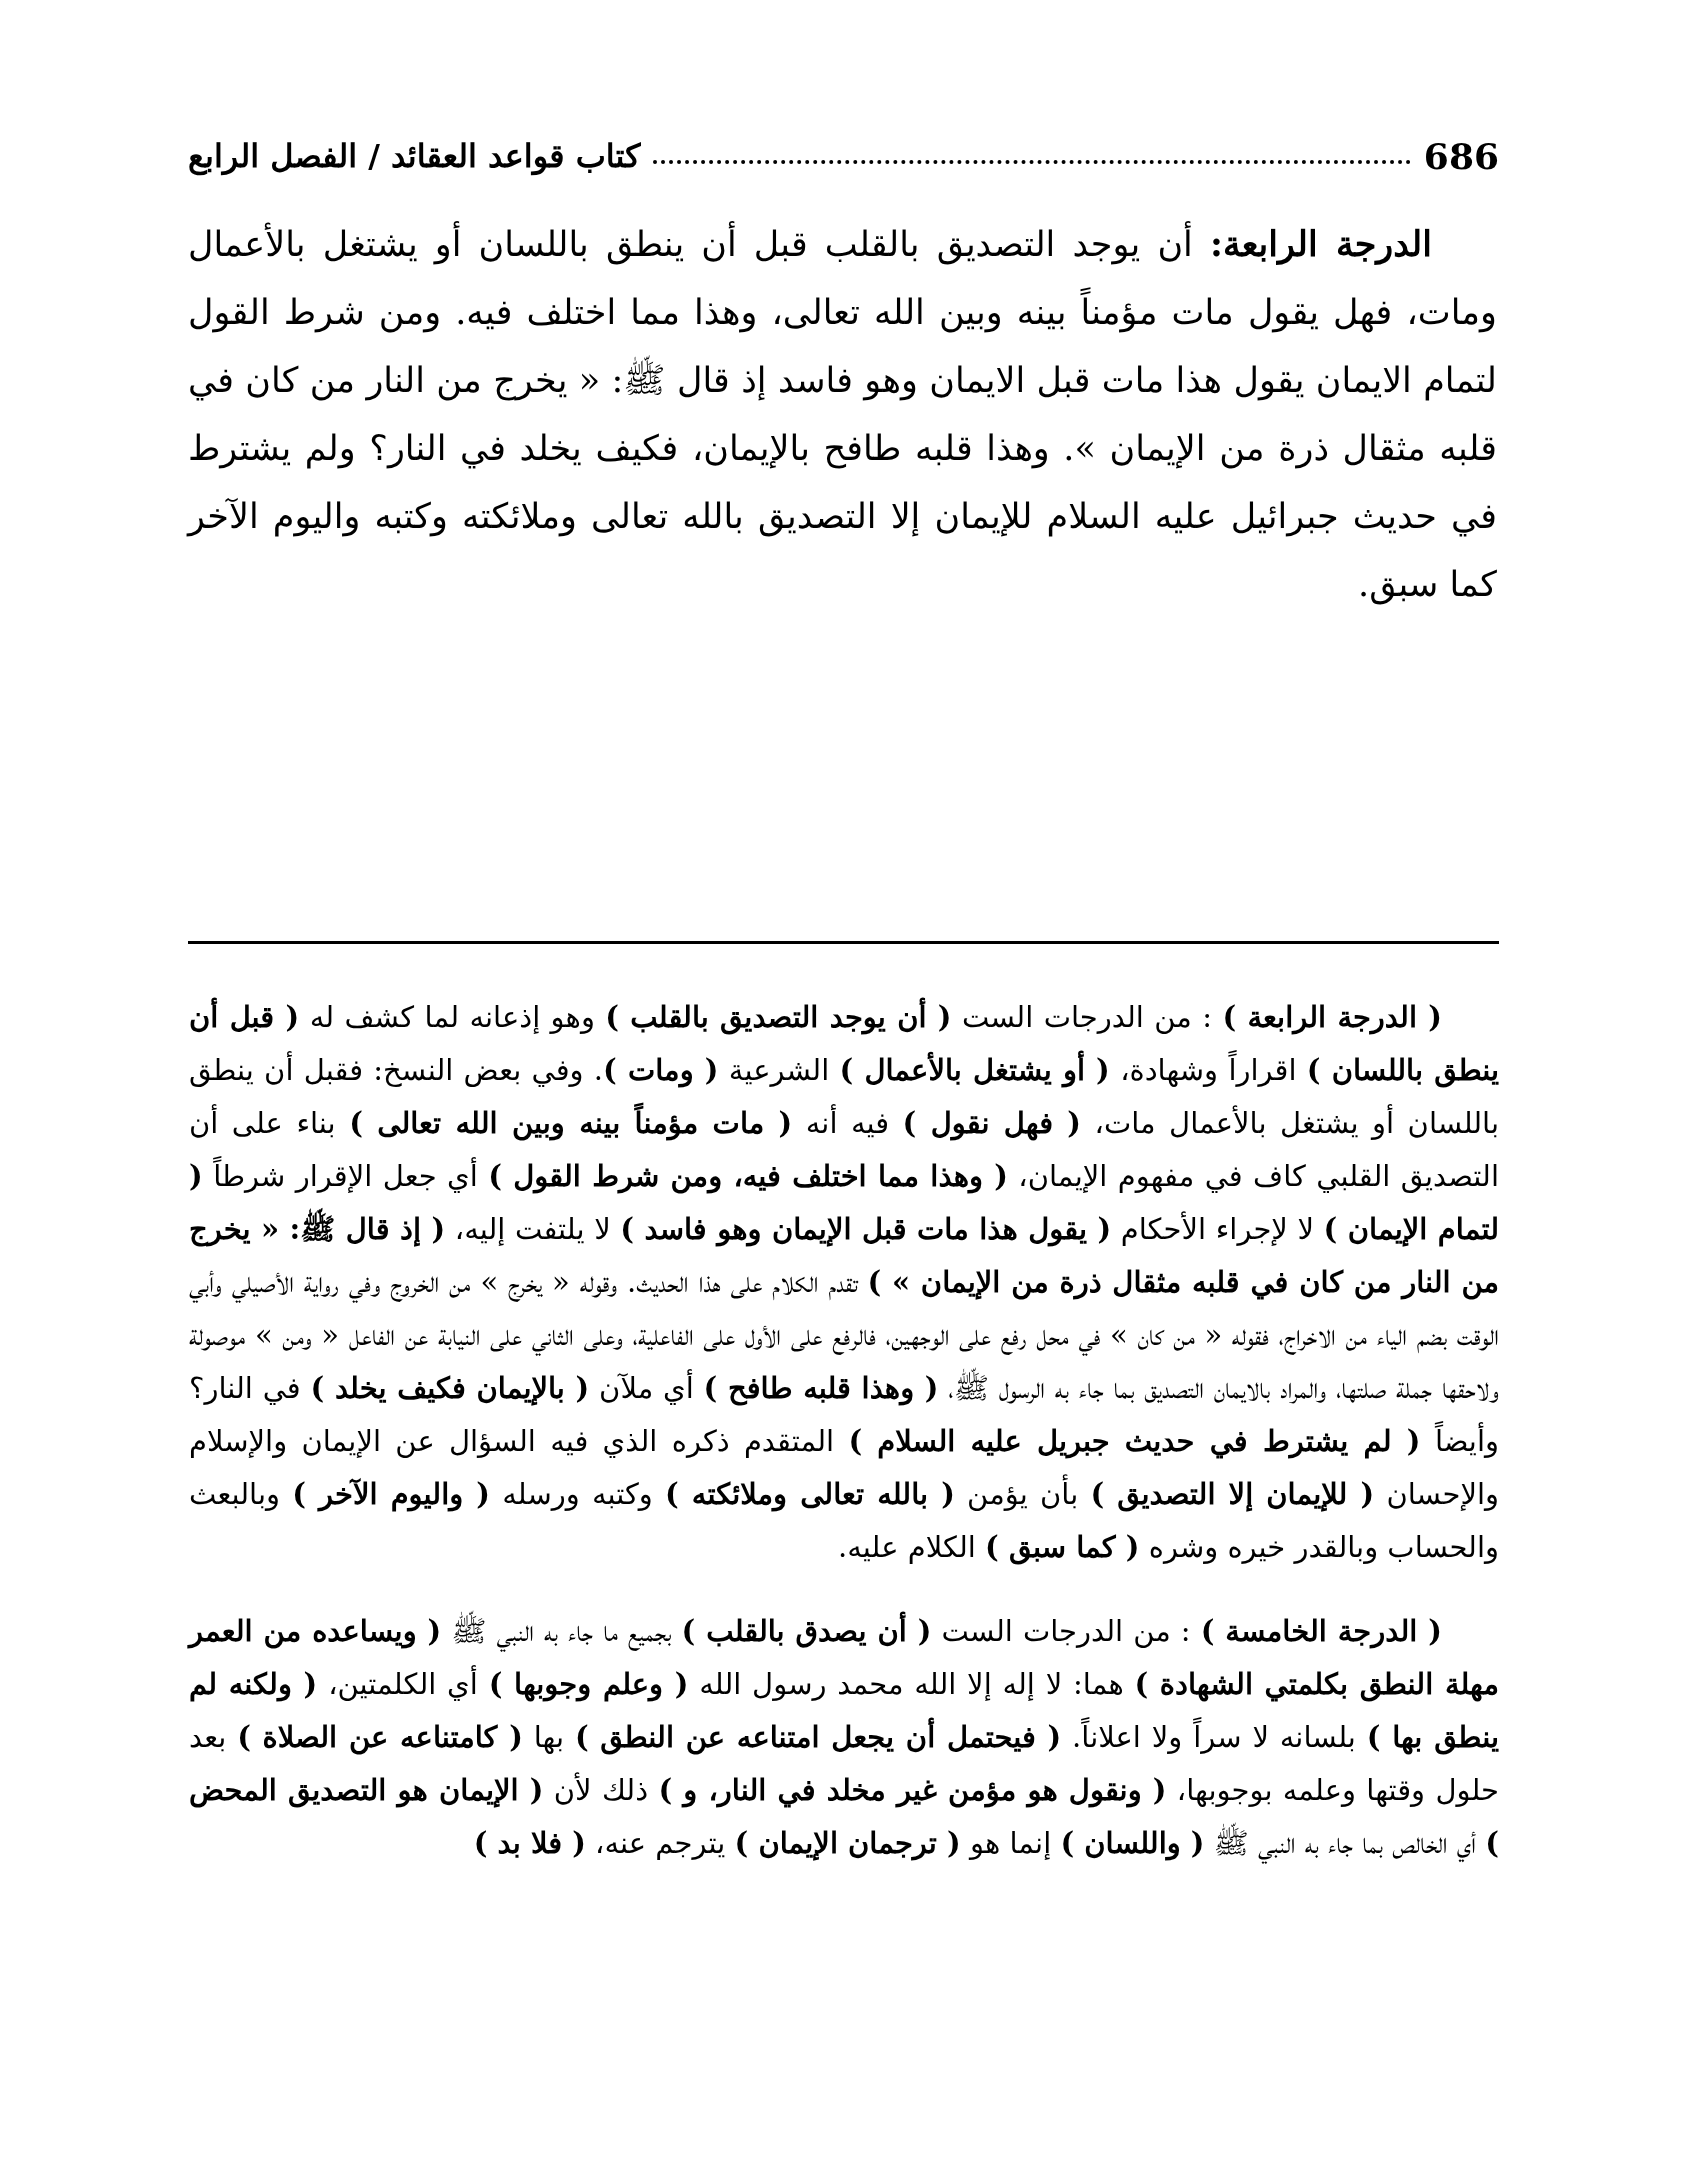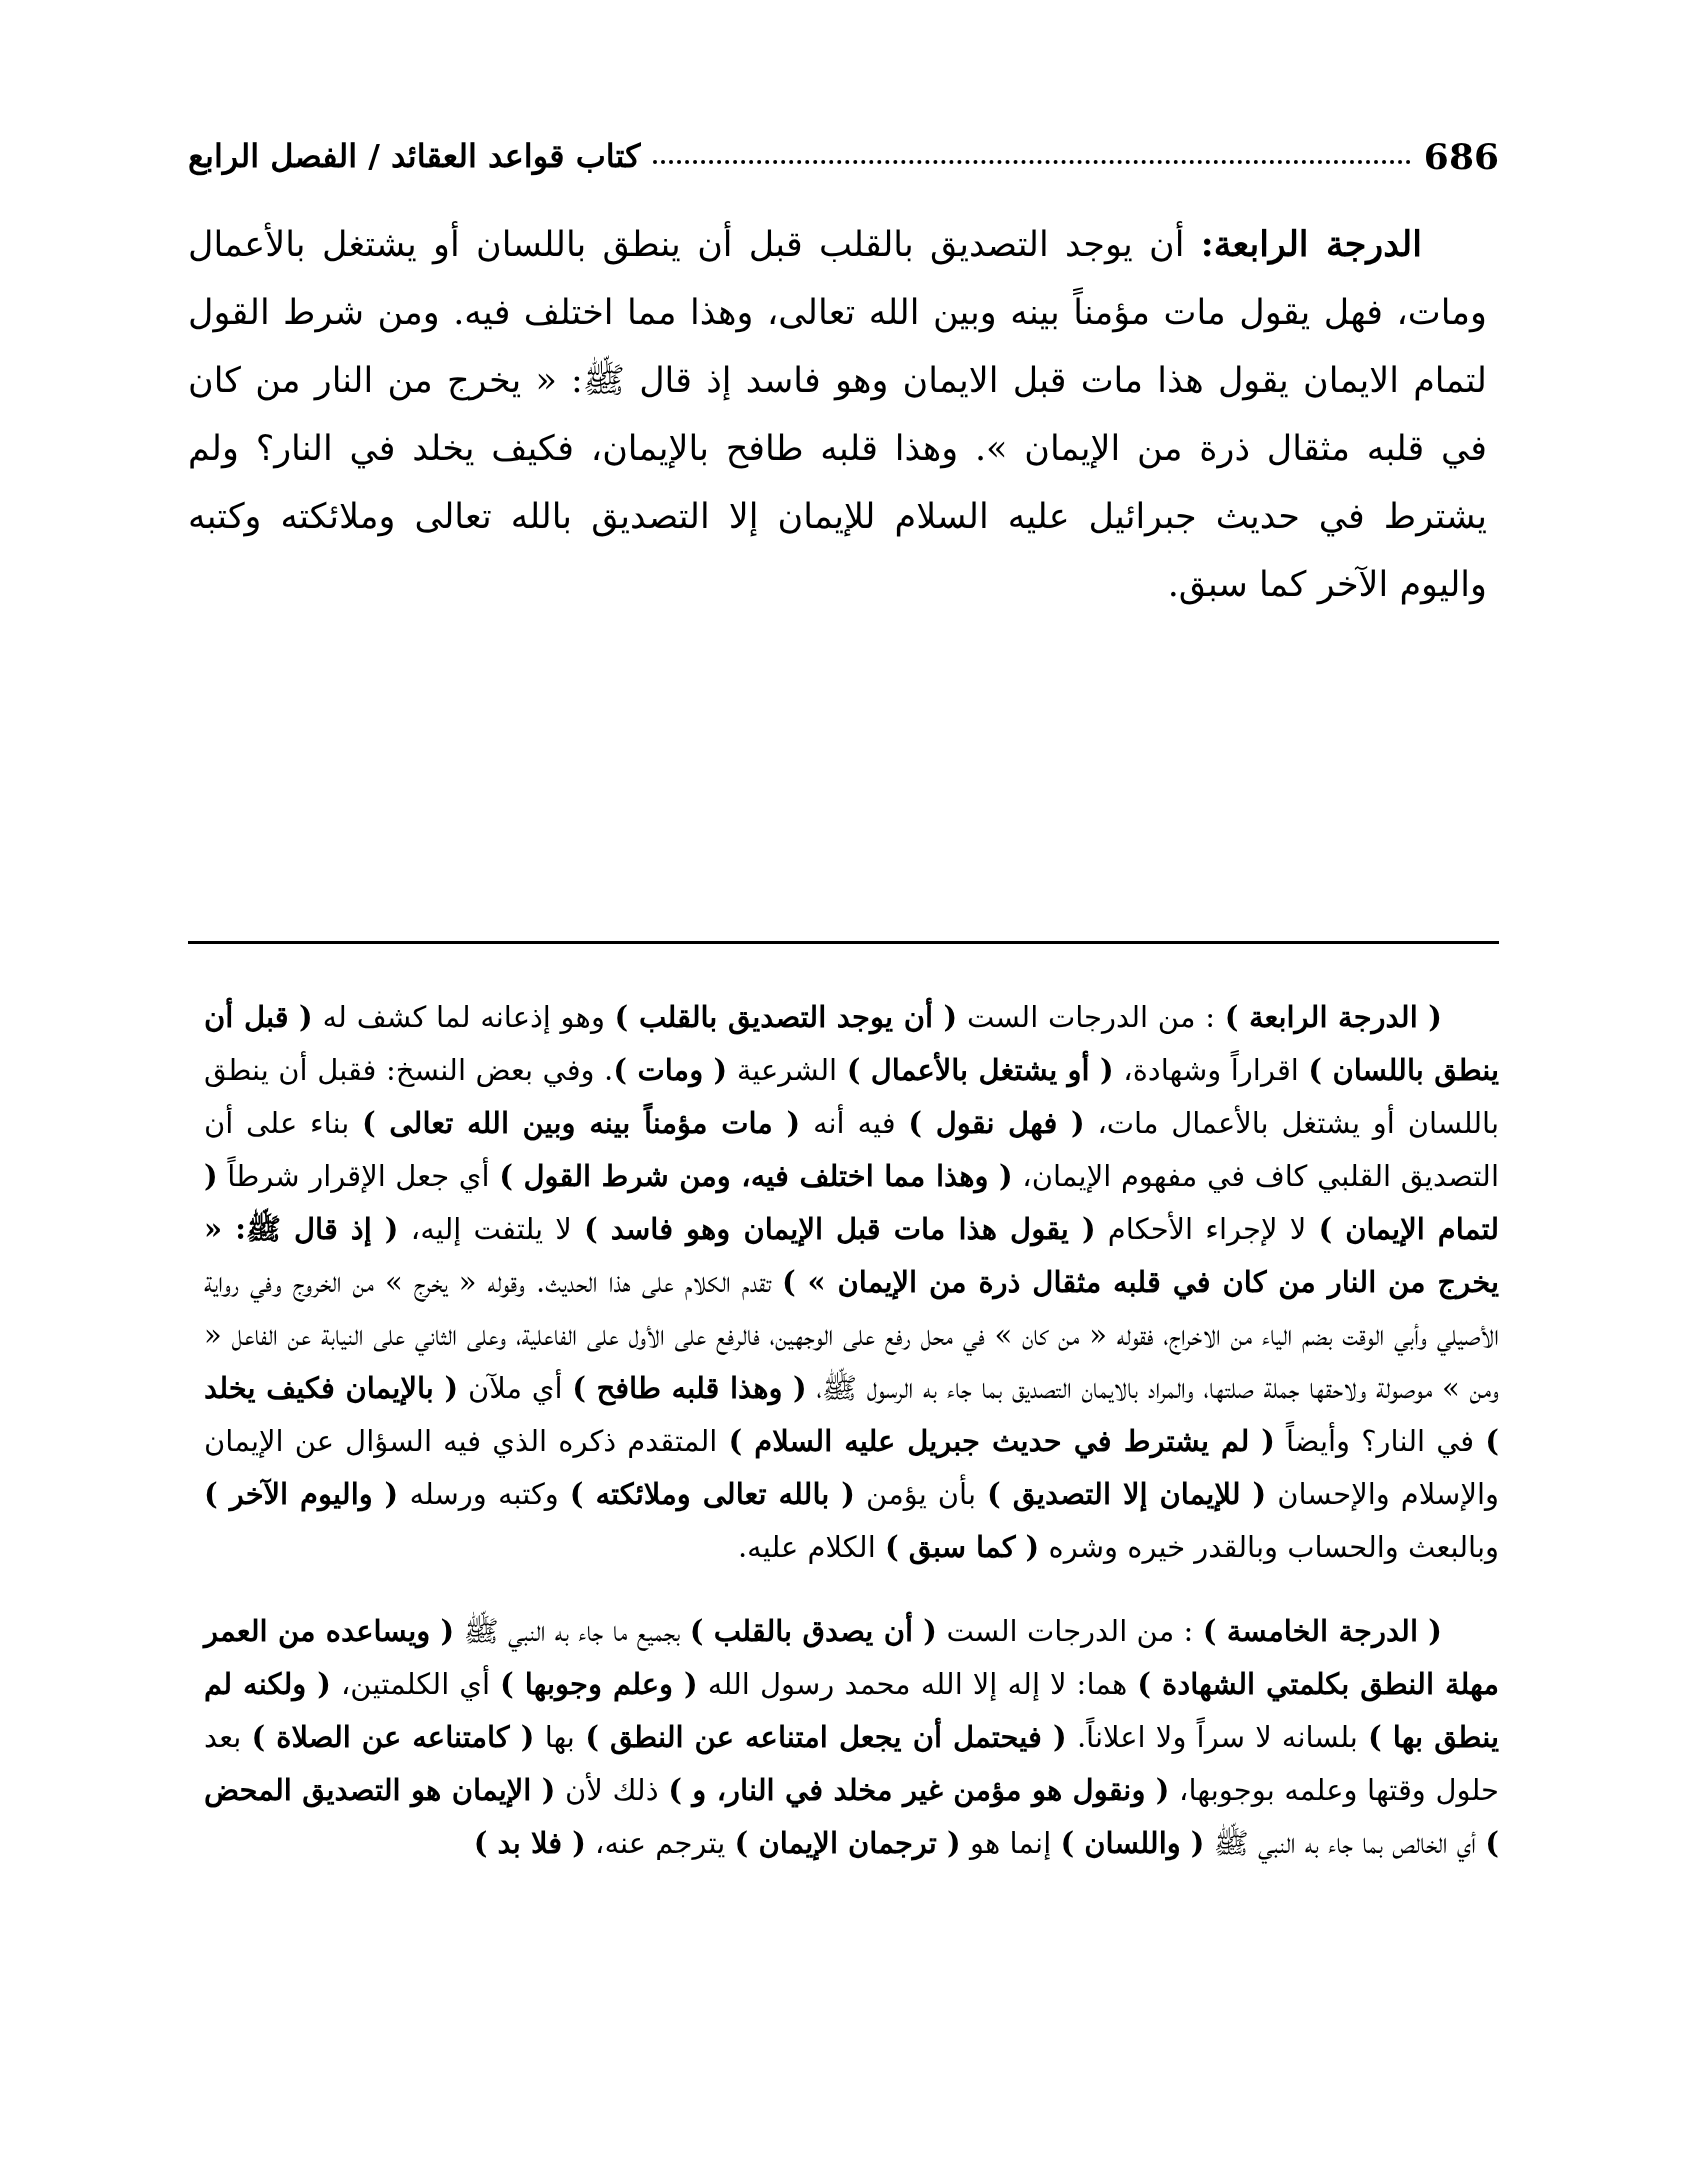--- a/index.html
+++ b/index.html
@@ -8,25 +8,25 @@
     font-family: "DejaVu Serif", "Liberation Serif", serif; color: #000;
   }
   .page { position: absolute; left: 188px; right: 192px; top: 0; bottom: 0; direction: rtl; }
   .header {
     position: absolute; top: 127px; left: 0; right: 0; height: 57px;
     display: flex; align-items: center; justify-content: space-between;
     font-weight: bold; font-size: 32px;
   }
   .header .page-num { font-size: 36px; }
   .header .leader { flex: 1; border-bottom: 4.4px dotted #000; margin: 0 13px; height: 13px; }
-  .main { position: absolute; top: 210px; left: 0; right: 12px; font-size: 35px; line-height: 68px; text-align: justify; }
+  .main { position: absolute; top: 210px; left: 0; right: 2px; font-size: 35px; line-height: 68px; text-align: justify; }
   .main p { margin: 0 0 17.5px 0; text-indent: 65px; }
   .main .lead { font-weight: bold; }
   .rule { position: absolute; top: 941px; left: 0; right: 0; height: 0; border-top: 3.9px solid #000; }
-  .notes { position: absolute; top: 991px; left: 16px; right: 0; font-size: 29px; line-height: 53px; text-align: justify; }
+  .notes { position: absolute; top: 991px; left: 1px; right: 0; font-size: 29px; line-height: 53px; text-align: justify; }
   .notes p { margin: 0 0 31px 0; text-indent: 57px; }
   .notes b { font-weight: bold; }
 </style>
 </head>
 <body>
 
 <div class="page">
   <div class="header">
     <span class="page-num">686</span>
     <span class="leader"></span>

